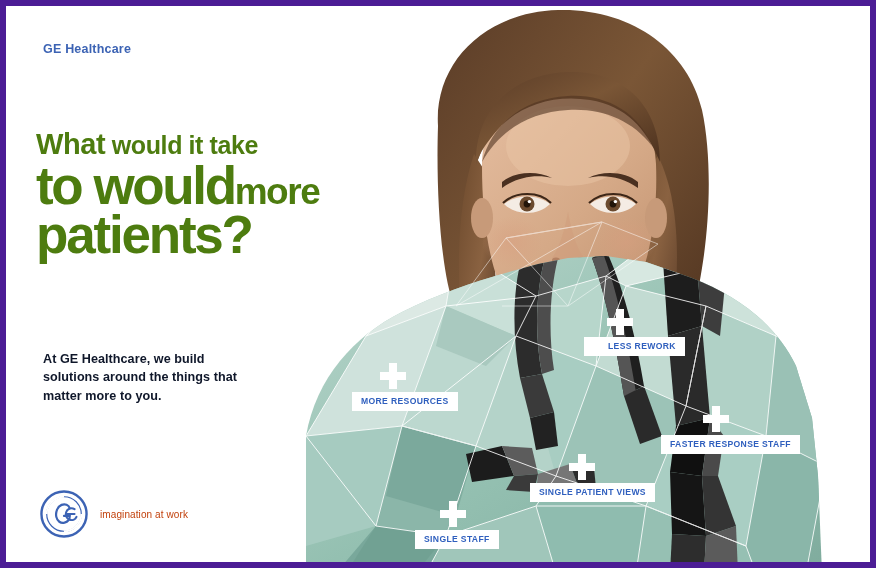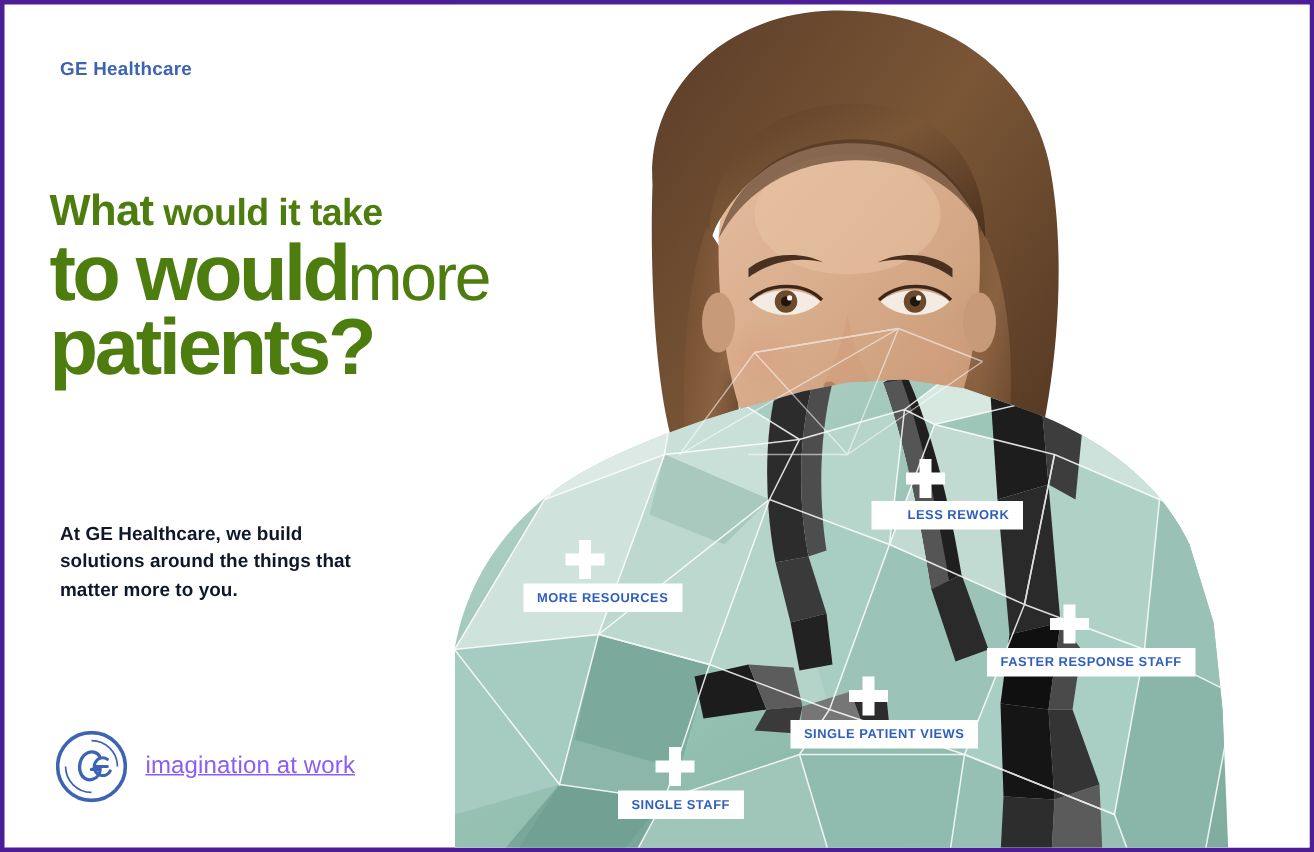--- a/index.html
+++ b/index.html
@@ -3,21 +3,21 @@
 <meta charset="utf-8">
 <style>
   html,body{margin:0;padding:0;background:#d9d9d9;}
   body{font-family:"Liberation Sans","DejaVu Sans",sans-serif;}
 
   .page{
     position:relative;
     width:876px;height:568px;
     background:#ffffff;
     overflow:hidden;
-    border:3px solid #4c1d95;
+    border:6px solid #4c1d95;
     box-sizing:border-box;
   }
 
   
   .brand{
     position:absolute;left:37px;top:36px;
     font-size:12.5px;font-weight:700;letter-spacing:.2px;
     color:#3c63b4;
   }
 
@@ -30,39 +30,39 @@
   }
   .hl-a{
     font-size:25px;font-weight:700;letter-spacing:-.4px;
     display:block;margin-bottom:2px;
   }
   .hl-a .w1{font-size:29px;}
   .hl-b{
     display:block;font-size:53px;font-weight:700;letter-spacing:-2.4px;
     margin-top:-2px;margin-bottom:-4px;
   }
-  .hl-b .light{font-weight:400;font-size:44px;letter-spacing:-1.4px;}
+  .hl-b .light{font-weight:700;font-size:37px;letter-spacing:-1.4px;}
   .hl-c{
     display:block;font-size:53px;font-weight:700;letter-spacing:-2.2px;
   }
 
   .body-copy{
     position:absolute;left:37px;top:344px;
     color:#0f172a;font-size:12.6px;font-weight:700;
     line-height:1.45;letter-spacing:.05px;
   }
 
   
   .logo-row{
     position:absolute;left:34px;top:484px;
     display:flex;align-items:center;gap:12px;
   }
   .ge-mark{width:48px;height:48px;display:block;}
   .tagline{
-    color:#8b5cf6;font-size:16px;font-weight:400;letter-spacing:.1px;text-decoration:underline;
+    color:#c2410c;font-size:10px;font-weight:400;letter-spacing:.1px;
   }
 
   
   .photo{
     position:absolute;left:300px;top:0;width:576px;height:567px;
     overflow:hidden;
   }
   .photo svg{display:block;width:100%;height:100%;}
 
   

